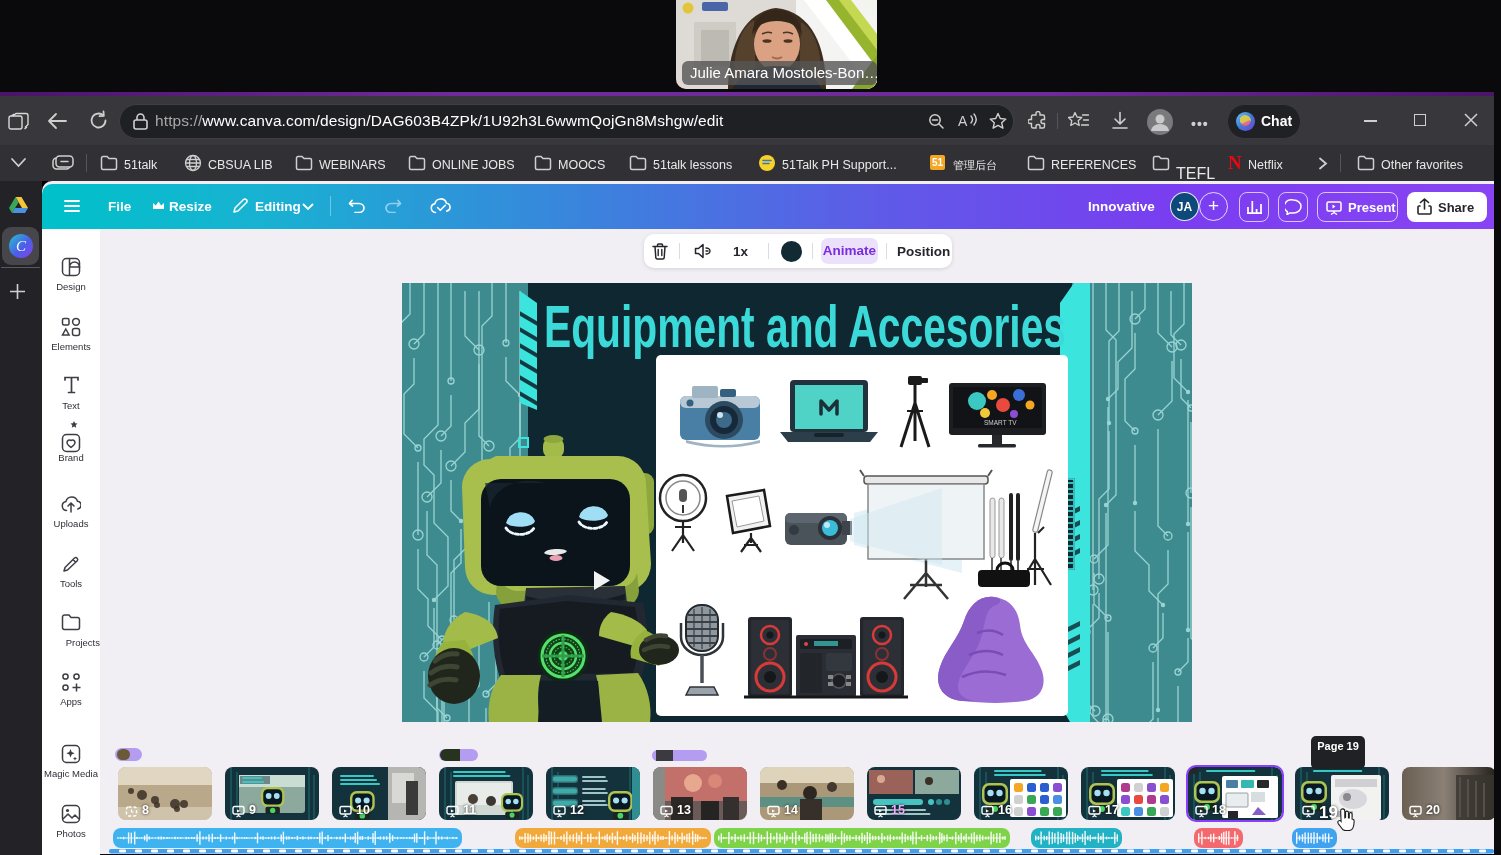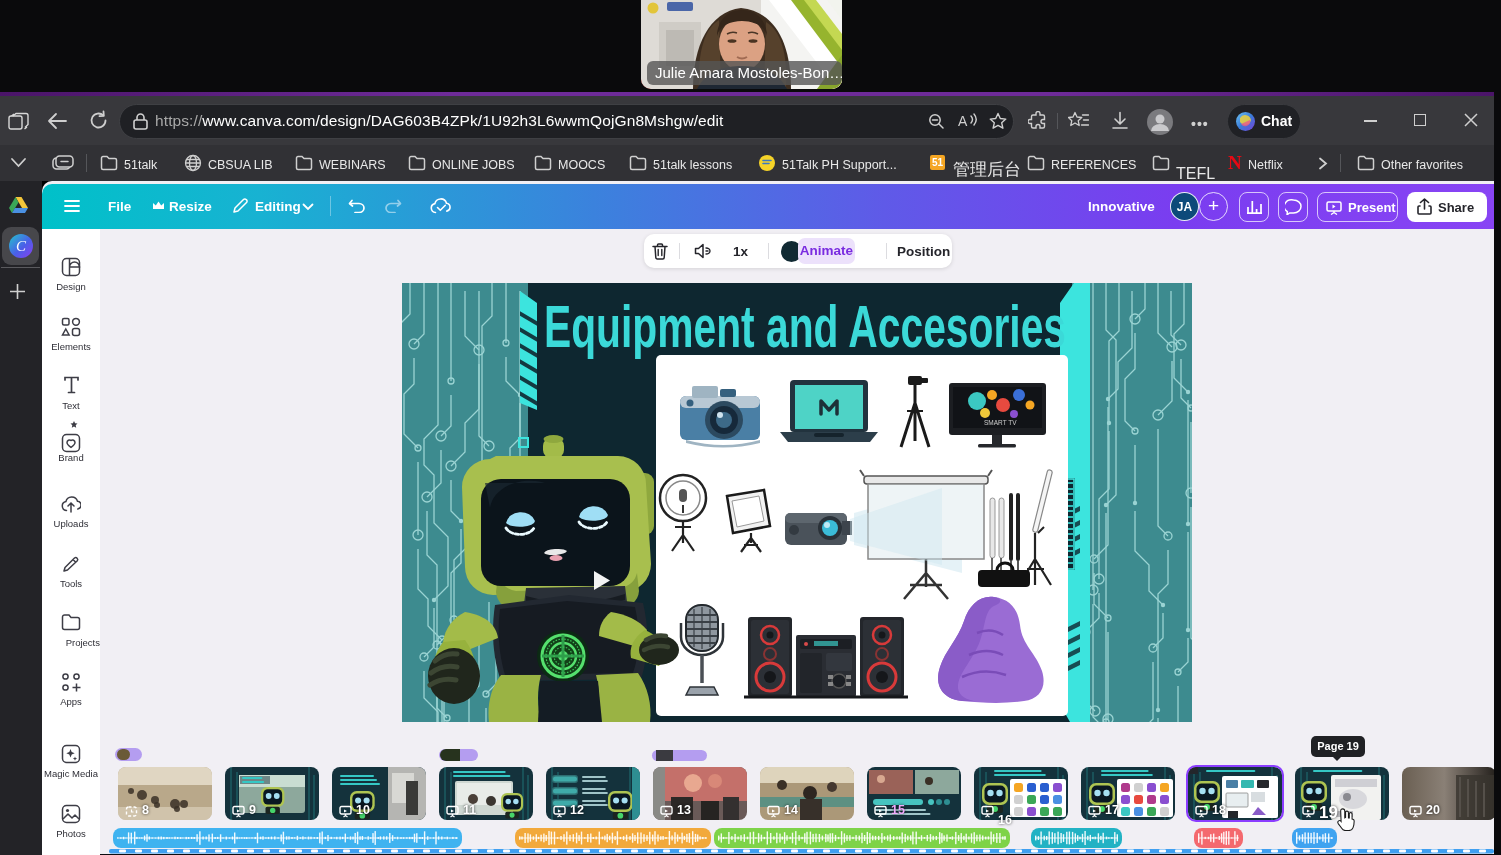--- a/index.html
+++ b/index.html
@@ -4,21 +4,21 @@
 <style>
   * { margin:0; padding:0; box-sizing:border-box; }
   html,body { width:1501px; height:855px; background:#000; overflow:hidden; }
   body { font-family:"Liberation Sans", sans-serif; position:relative; }
   .abs { position:absolute; }
 </style>
 </head>
 <body>
 
 <div class="abs" style="left:0;top:0;width:1501px;height:92px;background:#0a0a0c;"></div>
-<div class="abs" style="left:641px;top:0;width:201px;height:89px;border-radius:0 0 10px 10px;overflow:hidden;background:#b91c1c;">
+<div class="abs" style="left:676px;top:0;width:201px;height:89px;border-radius:0 0 10px 10px;overflow:hidden;background:#b91c1c;">
   <svg width="201" height="89" viewBox="0 0 201 89">
     <rect x="0" y="0" width="201" height="89" fill="#dedbd6"></rect>
     <rect x="120" y="0" width="81" height="89" fill="#f4f4f2"></rect>
     <polygon points="128,0 168,0 201,44 201,89 196,89" fill="#ffffff"></polygon>
     <polygon points="150,0 172,0 201,38 201,68" fill="#96b42e"></polygon>
     <polygon points="163,0 175,0 201,34 201,50" fill="#c4d852"></polygon>
     <polygon points="186,0 201,0 201,20" fill="#f2f4ee"></polygon>
     <polygon points="201,55 201,89 176,89" fill="#88a62c"></polygon>
     <rect x="18" y="22" width="42" height="52" fill="#cfccc6"></rect>
     <rect x="25" y="30" width="28" height="36" fill="#bdbab4"></rect>
@@ -158,21 +158,21 @@
 <svg class="abs" style="left:629px;top:155px;" width="18" height="16" viewBox="0 0 18 16">
     <path d="M1.5,3 a1.5,1.5 0 0 1 1.5,-1.5 h4 l2,2 h6 a1.5,1.5 0 0 1 1.5,1.5 v8 a1.5,1.5 0 0 1 -1.5,1.5 h-12 a1.5,1.5 0 0 1 -1.5,-1.5 Z" fill="none" stroke="#cfcfcf" stroke-width="1.5"></path>
   </svg>
 <div class="abs" style="left:653px;top:158px;font-size:12.5px;color:#e8e8e8;white-space:nowrap;">51talk lessons</div>
 <svg class="abs" style="left:758px;top:154px;" width="18" height="18" viewBox="0 0 18 18">
     <circle cx="9" cy="9" r="8" fill="#f5d328"></circle>
     <path d="M5,6.5 h8 M5,9.5 h6" stroke="#3a78c2" stroke-width="1.6" stroke-linecap="round"></path>
   </svg>
 <div class="abs" style="left:782px;top:158px;font-size:12.5px;color:#e8e8e8;white-space:nowrap;">51Talk PH Support...</div>
 <div class="abs" style="left:930px;top:155px;width:15px;height:15px;background:#f5a623;border-radius:2px;color:#fff;font-size:10px;font-weight:bold;text-align:center;line-height:15px;">51</div>
-<div class="abs" style="left:953px;top:158px;font-size:17px;color:#e8e8e8;white-space:nowrap;">管理后台</div>
+<div class="abs" style="left:953px;top:158px;font-size:11px;color:#e8e8e8;white-space:nowrap;">管理后台</div>
 <svg class="abs" style="left:1027px;top:155px;" width="18" height="16" viewBox="0 0 18 16">
     <path d="M1.5,3 a1.5,1.5 0 0 1 1.5,-1.5 h4 l2,2 h6 a1.5,1.5 0 0 1 1.5,1.5 v8 a1.5,1.5 0 0 1 -1.5,1.5 h-12 a1.5,1.5 0 0 1 -1.5,-1.5 Z" fill="none" stroke="#cfcfcf" stroke-width="1.5"></path>
   </svg>
 <div class="abs" style="left:1051px;top:158px;font-size:12.5px;color:#e8e8e8;white-space:nowrap;">REFERENCES</div>
 <svg class="abs" style="left:1152px;top:155px;" width="18" height="16" viewBox="0 0 18 16">
     <path d="M1.5,3 a1.5,1.5 0 0 1 1.5,-1.5 h4 l2,2 h6 a1.5,1.5 0 0 1 1.5,1.5 v8 a1.5,1.5 0 0 1 -1.5,1.5 h-12 a1.5,1.5 0 0 1 -1.5,-1.5 Z" fill="none" stroke="#cfcfcf" stroke-width="1.5"></path>
   </svg>
 <div class="abs" style="left:1176px;top:158px;font-size:16px;color:#e8e8e8;white-space:nowrap;margin-top:7px;">TEFL</div>
 <div class="abs" style="left:1228px;top:152px;width:14px;height:21px;color:#e50914;font-size:19px;font-weight:bold;font-family:'Liberation Serif';">N</div>
 <div class="abs" style="left:1248px;top:158px;font-size:12.5px;color:#e8e8e8;white-space:nowrap;">Netflix</div>
@@ -336,21 +336,21 @@
   </svg>
 <div class="abs" style="left:679px;top:243px;width:1px;height:16px;background:#dcdce0;"></div>
 <svg class="abs" style="left:694px;top:243px;" width="18" height="16" viewBox="0 0 18 16">
     <path d="M1.5,5.5 h3 L9,1.5 V14.5 L4.5,10.5 h-3 Z" fill="none" stroke="#25252b" stroke-width="1.5" stroke-linejoin="round"></path>
     <path d="M12,5 a4,3 0 0 1 0,6 M12,8 h2" stroke="#25252b" stroke-width="1.4" fill="none" stroke-linecap="round"></path>
   </svg>
 <div class="abs" style="left:733px;top:244px;color:#25252b;font-size:13.5px;font-weight:bold;">1x</div>
 <div class="abs" style="left:768px;top:243px;width:1px;height:16px;background:#dcdce0;"></div>
 <div class="abs" style="left:781px;top:241px;width:21px;height:21px;border-radius:50%;background:#112a33;"></div>
 <div class="abs" style="left:812px;top:243px;width:1px;height:16px;background:#dcdce0;"></div>
-<div class="abs" style="left:798px;top:238px;width:57px;height:26px;background:#ece1fb;border-radius:7px;color:#7a2ce0;font-size:13.5px;font-weight:bold;text-align:center;line-height:26px;">Animate</div>
+<div class="abs" style="left:821px;top:238px;width:57px;height:26px;background:#ece1fb;border-radius:7px;color:#7a2ce0;font-size:13.5px;font-weight:bold;text-align:center;line-height:26px;">Animate</div>
 <div class="abs" style="left:886px;top:243px;width:1px;height:16px;background:#dcdce0;"></div>
 <div class="abs" style="left:897px;top:244px;color:#25252b;font-size:13.5px;font-weight:bold;">Position</div>
 
 <div class="abs" style="left:402px;top:283px;width:790px;height:439px;">
     <svg width="790" height="439" viewBox="0 0 790 439" style="display:block">
       <rect width="790" height="439" fill="#0e2730"></rect>
       <rect x="0" y="0" width="126" height="439" fill="#3d8b8f"></rect>
       <g clip-path="url(#clipL)">
         <g opacity="0.8">
           <circle cx="-6" cy="45" r="5" fill="none" stroke="#b2e6e4" stroke-width="1.3"></circle>
@@ -867,21 +867,21 @@
       <rect x="40" y="40" width="9" height="9" rx="2.5" fill="#d0d0d0"></rect>
       <rect x="53" y="40" width="9" height="9" rx="2.5" fill="#8a4fd0"></rect>
       <rect x="66" y="40" width="9" height="9" rx="2.5" fill="#3aa757"></rect>
       <rect x="79" y="40" width="9" height="9" rx="2.5" fill="#3aa757"></rect>
     </svg></div>
 <svg class="abs" style="left:981px;top:805px;" width="13" height="13" viewBox="0 0 13 13">
     <rect x="1" y="1.5" width="11" height="7.5" rx="1.5" fill="none" stroke="#fff" stroke-width="1.4"></rect>
     <path d="M6.5,9 v1.5 M4.5,12 l2,-1.5 2,1.5" stroke="#fff" stroke-width="1.2" fill="none"></path>
     <path d="M5,4.5 l3,1.5 -3,1.5 Z" fill="#fff"></path>
   </svg>
-<div class="abs" style="left:998px;top:803px;color:#fff;font-size:12.5px;font-weight:bold;text-shadow:0 0 3px rgba(0,0,0,0.8);margin-top:10px;">16</div>
+<div class="abs" style="left:998px;top:803px;color:#fff;font-size:12.5px;font-weight:bold;text-shadow:0 0 3px rgba(0,0,0,0.8);">16</div>
 <div class="abs" style="left:1081px;top:767px;width:94px;height:53px;border-radius:8px;overflow:hidden;"><svg width="94" height="53">
       <rect width="94" height="53" fill="#14323c"></rect>
       <g stroke="#35c8c5" stroke-width="0.7" opacity="0.6">
         <path d="M6,0 v53 M12,5 v40 M84,0 v53 M89,8 v45"></path>
       </g>
       <rect x="20" y="3" width="47.6" height="2" rx="1" fill="#35c8c5"></rect>
       <rect x="20" y="7" width="51.8" height="2" rx="1" fill="#35c8c5"></rect>
       <g transform="translate(8,16) scale(1.0)">
         <rect x="0" y="0" width="26" height="22" rx="7" fill="#aec452"></rect>
         <rect x="2.5" y="2.5" width="21" height="17" rx="5" fill="#0a1822"></rect>
@@ -1447,19 +1447,19 @@
     <rect x="1274" y="0.5" width="7" height="3" rx="1" fill="#ffffff"></rect>
     <rect x="1290" y="0.5" width="7" height="3" rx="1" fill="#ffffff"></rect>
     <rect x="1306" y="0.5" width="7" height="3" rx="1" fill="#ffffff"></rect>
     <rect x="1322" y="0.5" width="7" height="3" rx="1" fill="#ffffff"></rect>
     <rect x="1338" y="0.5" width="7" height="3" rx="1" fill="#ffffff"></rect>
     <rect x="1354" y="0.5" width="7" height="3" rx="1" fill="#ffffff"></rect>
     <rect x="1370" y="0.5" width="7" height="3" rx="1" fill="#ffffff"></rect>
   </svg>
 <div class="abs" style="left:100px;top:853.5px;width:1394px;height:1.5px;background:#0c0c10;"></div>
 
-<div class="abs" style="left:1311px;top:736px;width:54px;height:21px;background:#202124;border-radius:5px;color:#fff;font-size:11px;font-weight:bold;text-align:center;line-height:21px;">Page 19</div>
+<div class="abs" style="left:1311px;top:736px;width:54px;height:33px;background:#202124;border-radius:5px;color:#fff;font-size:11px;font-weight:bold;text-align:center;line-height:21px;">Page 19</div>
 <div class="abs" style="left:1332px;top:756px;width:0;height:0;border-left:5px solid transparent;border-right:5px solid transparent;border-top:5px solid #202124;"></div>
 <svg class="abs" style="left:1337px;top:808px;" width="18" height="23" viewBox="0 0 22 28">
   <path d="M7,1 C8.5,1 9.5,2 9.5,3.5 V12 l1,-0.5 V5 C10.5,3.8 12,3.5 13,4 c0.8,0.4 1,1 1,2 v6 l1,0 V7 c0,-1 1,-1.6 2,-1.4 c0.9,0.2 1.4,0.8 1.4,1.8 v6 l1,0.2 c1,0.3 1.6,1 1.6,2.2 c0,3 -0.5,6 -1.5,8.5 c-0.8,2 -2.5,3.2 -5,3.2 h-4 c-2,0 -3.5,-0.8 -4.5,-2.5 L1.5,19 c-0.8,-1.3 -0.5,-2.6 0.5,-3.3 c1,-0.7 2.2,-0.4 3,0.6 l-0.5,-12.8 C4.5,2 5.5,1 7,1 Z" fill="#ffffff" stroke="#1a1a1a" stroke-width="1.3"></path>
 </svg>
 
 <div class="abs" style="left:1494px;top:92px;width:7px;height:763px;background:#0a0a0c;"></div>
 
 </body></html>

